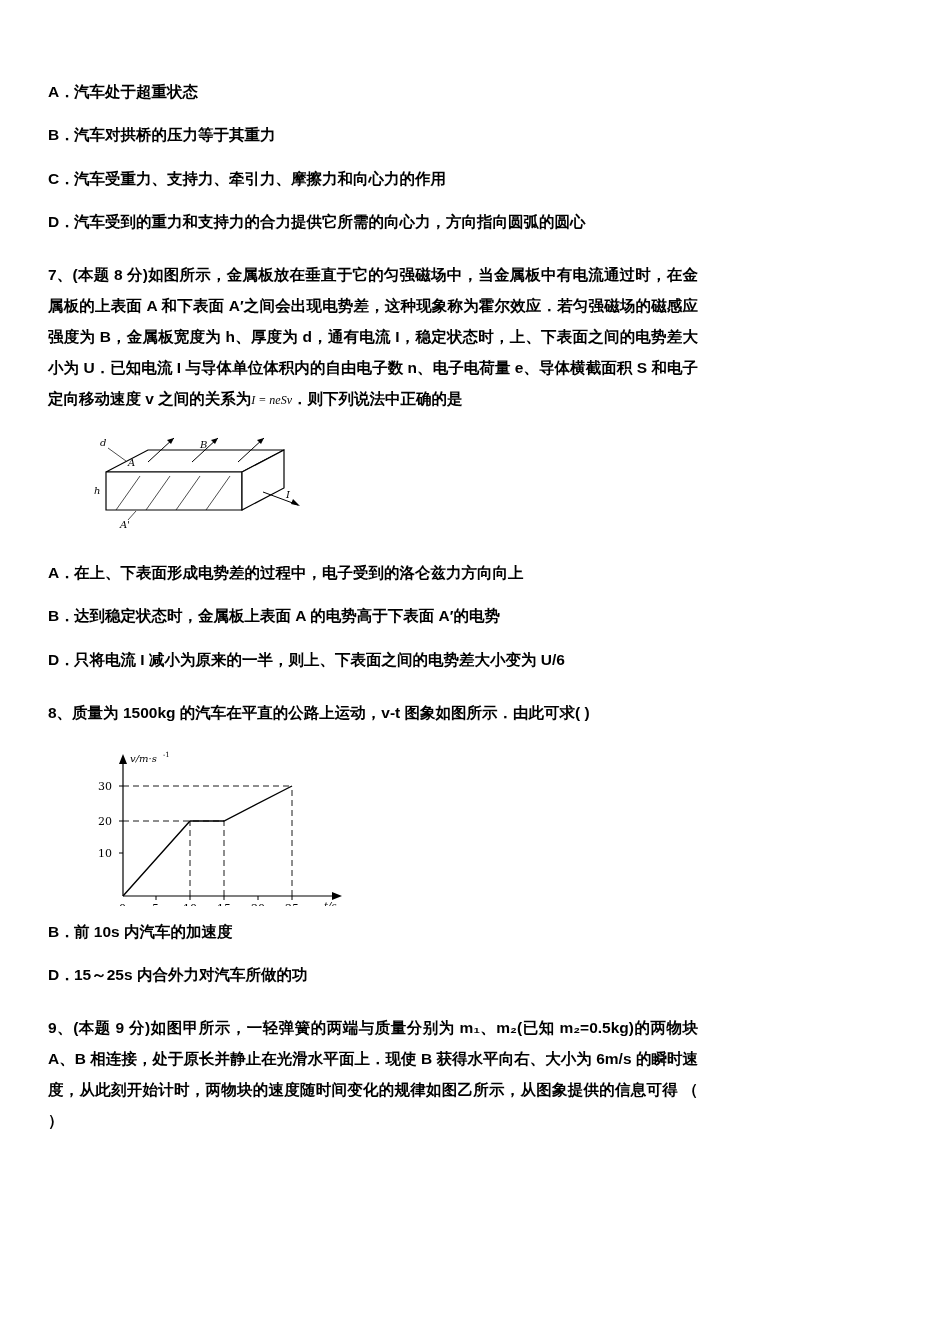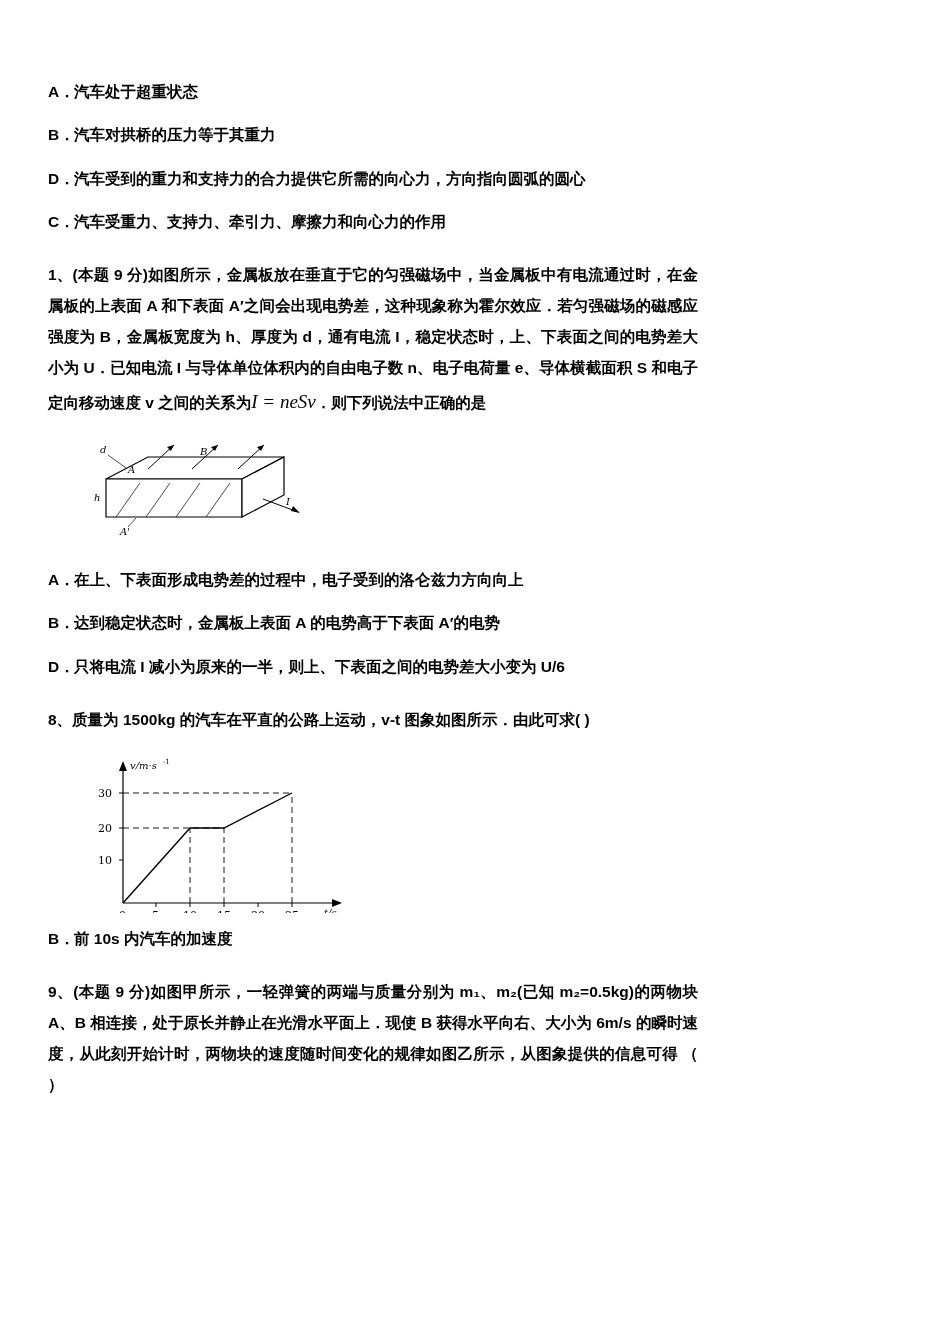--- a/index.html
+++ b/index.html
@@ -38,49 +38,49 @@
     font-weight: bold;
     line-height: 2.0;
     margin: 0 0 6px 0;
     text-align: justify;
   }
   .q-block { margin-top: 26px; }
   .inline-formula {
     font-family: "Liberation Serif", serif;
     font-style: italic;
     font-weight: normal;
-    font-size: 19px;
+    font-size: 12px;
   }
   .opts-block { }
   .figure-wrap { margin: 18px 0 10px 0; }
   .fig1 { margin-left: 40px; }
   .fig2 { margin-left: 30px; }
 </style>
 </head>
 <body>
 
 <div class="page">
 
   <div class="opts-block first" style="margin-top:0">
     <p class="opt">
       <span class="lab">A．</span><span>汽车处于超重状态</span>
     </p>
     <p class="opt">
       <span class="lab">B．</span><span>汽车对拱桥的压力等于其重力</span>
     </p>
     <p class="opt">
-      <span class="lab">D．</span><span>汽车受到的重力和支持力的合力提供它所需的向心力，方向指向圆弧的圆心</span>
+      <span class="lab">C．</span><span>汽车受重力、支持力、牵引力、摩擦力和向心力的作用</span>
     </p>
     <p class="opt">
-      <span class="lab">C．</span><span>汽车受重力、支持力、牵引力、摩擦力和向心力的作用</span>
+      <span class="lab">D．</span><span>汽车受到的重力和支持力的合力提供它所需的向心力，方向指向圆弧的圆心</span>
     </p>
   </div>
 
   <div class="q-block">
-    <p class="qtext"><span>1、(本题 9 分)如图所示，金属板放在垂直于它的匀强磁场中，当金属板中有电流通过时，在金属板的上表面 A 和下表面 A′之间会出现电势差，这种现象称为霍尔效应．若匀强磁场的磁感应强度为 B，金属板宽度为 h、厚度为 d，通有电流 I，稳定状态时，上、下表面之间的电势差大小为 U．已知电流 I 与导体单位体积内的自由电子数 n、电子电荷量 e、导体横截面积 S 和电子定向移动速度 v 之间的关系为</span><span class="inline-formula">I = neSv</span><span>．则下列说法中正确的是</span></p>
+    <p class="qtext"><span>7、(本题 8 分)如图所示，金属板放在垂直于它的匀强磁场中，当金属板中有电流通过时，在金属板的上表面 A 和下表面 A′之间会出现电势差，这种现象称为霍尔效应．若匀强磁场的磁感应强度为 B，金属板宽度为 h、厚度为 d，通有电流 I，稳定状态时，上、下表面之间的电势差大小为 U．已知电流 I 与导体单位体积内的自由电子数 n、电子电荷量 e、导体横截面积 S 和电子定向移动速度 v 之间的关系为</span><span class="inline-formula">I = neSv</span><span>．则下列说法中正确的是</span></p>
 
     <div class="figure-wrap fig1">
       <svg width="220" height="115" viewBox="0 0 220 115">
 
         <polygon points="18,40 60,18 196,18 154,40" fill="#ffffff" stroke="#000" stroke-width="1.2"></polygon>
 
         <polygon points="18,40 154,40 154,78 18,78" fill="#ffffff" stroke="#000" stroke-width="1.2"></polygon>
 
         <polygon points="154,40 196,18 196,56 154,78" fill="#ffffff" stroke="#000" stroke-width="1.2"></polygon>
 
@@ -170,20 +170,23 @@
         <line x1="214" y1="150" x2="214" y2="40" stroke="#000" stroke-width="0.9" stroke-dasharray="6,4"></line>
 
         <polyline points="45,150 112,75 146,75 214,40" fill="none" stroke="#000" stroke-width="1.4"></polyline>
       </svg>
     </div>
 
     <div class="opts-block">
       <p class="opt">
         <span class="lab">B．</span><span>前 10s 内汽车的加速度</span>
       </p>
+      <p class="opt">
+        <span class="lab">D．</span><span>15～25s 内合外力对汽车所做的功</span>
+      </p>
     </div>
   </div>
 
   <div class="q-block">
     <p class="qtext">9、(本题 9 分)如图甲所示，一轻弹簧的两端与质量分别为 m₁、m₂(已知 m₂=0.5kg)的两物块 A、B 相连接，处于原长并静止在光滑水平面上．现使 B 获得水平向右、大小为 6m/s 的瞬时速度，从此刻开始计时，两物块的速度随时间变化的规律如图乙所示，从图象提供的信息可得     （     ）</p>
   </div>
 
 </div>
 
 </body></html>

